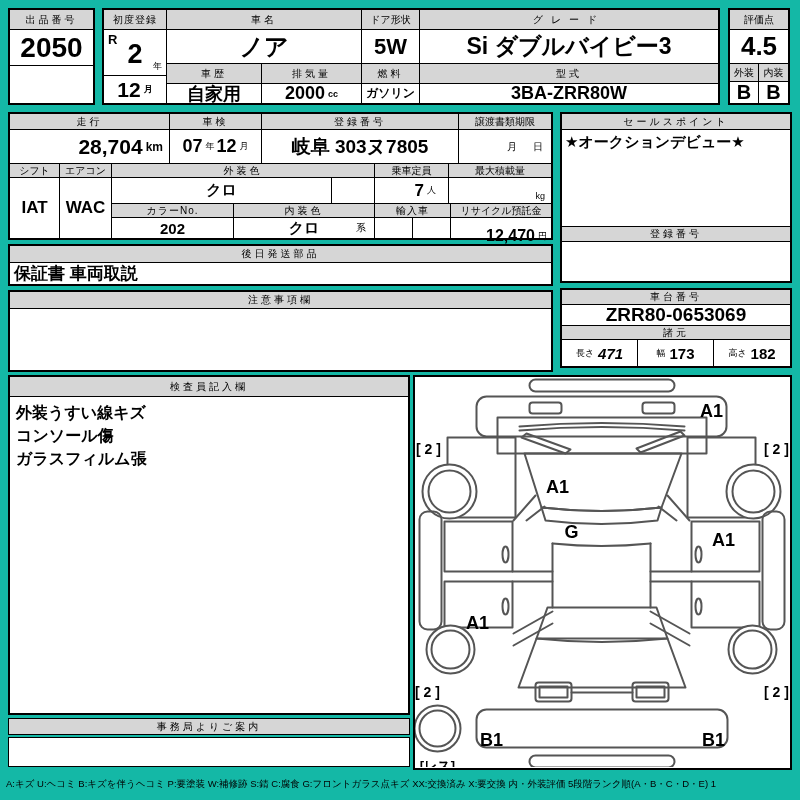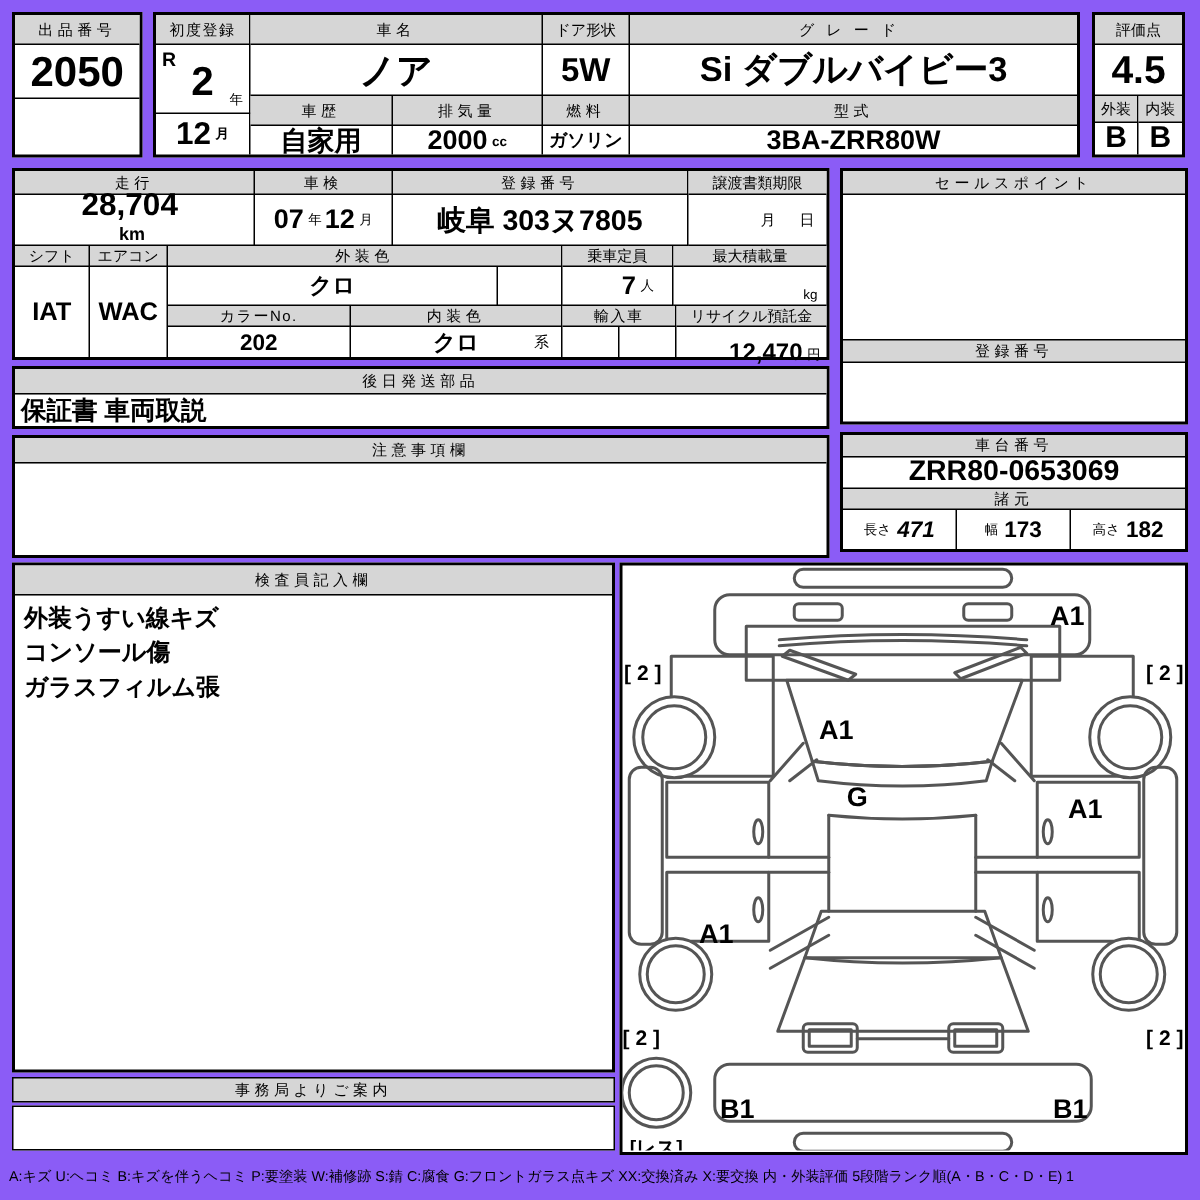--- a/index.html
+++ b/index.html
@@ -1,16 +1,16 @@
 <!DOCTYPE html>
 <html><head>
 <meta charset="utf-8">
 <style>
   html,body{margin:0;padding:0;background:#fff;}
-  #sheet{position:relative;width:800px;height:800px;background:#8b5cf6;
+  #sheet{position:relative;width:800px;height:800px;background:#14b8a6;
     font-family:"Liberation Sans","DejaVu Sans",sans-serif;color:#000;overflow:hidden;}
   .box{position:absolute;border:2px solid #000;box-sizing:border-box;background:#fff;}
   .cell{position:absolute;box-sizing:border-box;display:flex;align-items:center;justify-content:center;}
   .hdr{background:#d6d6d6;font-size:10px;letter-spacing:3px;font-weight:400;white-space:nowrap;overflow:hidden;}
   .tight{letter-spacing:1px;}
   .tight0{letter-spacing:0;}
   .bb{border-bottom:1.5px solid #000;}
   .br{border-right:1.5px solid #000;}
   .bt{border-top:1.5px solid #000;}
   .val{font-weight:700;}
@@ -74,21 +74,21 @@
     <div class="cell val br" style="left:0;top:72px;width:29px;height:21px;font-size:20px;">B</div>
     <div class="cell val" style="left:29px;top:72px;width:29px;height:21px;font-size:20px;">B</div>
   </div>
 
   <div class="box" style="left:8px;top:112px;width:545px;height:128px;">
     <div class="cell hdr br bb" style="left:0;top:0;width:160px;height:16px;">走行</div>
     <div class="cell hdr br bb" style="left:160px;top:0;width:92px;height:16px;">車検</div>
     <div class="cell hdr br bb" style="left:252px;top:0;width:197px;height:16px;">登録番号</div>
     <div class="cell hdr bb tight0" style="left:449px;top:0;width:92px;height:16px;">譲渡書類期限</div>
 
-    <div class="cell br bb right" style="left:0;top:16px;width:160px;height:34px;padding-right:6px;flex-direction:column;">
+    <div class="cell br bb right" style="left:0;top:16px;width:160px;height:34px;padding-right:6px;">
       <span style="font-size:21px;font-weight:700;">28,704</span>
       <span class="unit" style="font-size:12px;">km</span>
     </div>
     <div class="cell br bb" style="left:160px;top:16px;width:92px;height:34px;">
       <span style="font-size:18px;font-weight:700;">07</span>
       <span class="unit" style="font-weight:400;">年</span>
       <span style="font-size:18px;font-weight:700;margin-left:2px;">12</span>
       <span class="unit" style="font-weight:400;">月</span>
     </div>
     <div class="cell val br bb" style="left:252px;top:16px;width:197px;height:34px;font-size:19px;">岐阜 303ヌ7805</div>
@@ -139,20 +139,21 @@
     <div class="cell val left" style="left:0;top:17px;width:541px;height:21px;font-size:17px;padding-left:4px;">保証書 車両取説</div>
   </div>
 
   <div class="box" style="left:8px;top:290px;width:545px;height:82px;">
     <div class="cell hdr bb" style="left:0;top:0;width:541px;height:17px;">注意事項欄</div>
     <div class="cell left topalign" style="left:0;top:17px;width:541px;height:61px;font-size:13px;padding:2px 4px;"></div>
   </div>
 
   <div class="box" style="left:560px;top:112px;width:232px;height:171px;">
     <div class="cell hdr bb" style="left:0;top:0;width:228px;height:16px;">セールスポイント</div>
+    <div class="cell left topalign val" style="left:0;top:16px;width:228px;height:96px;font-size:15px;padding:3px;">★オークションデビュー★</div>
     <div class="cell hdr bb bt" style="left:0;top:112px;width:228px;height:16px;">登録番号</div>
   </div>
 
   <div class="box" style="left:560px;top:288px;width:232px;height:80px;">
     <div class="cell hdr bb" style="left:0;top:0;width:228px;height:15px;">車台番号</div>
     <div class="cell val bb" style="left:0;top:15px;width:228px;height:21px;font-size:19px;">ZRR80-0653069</div>
     <div class="cell hdr bb" style="left:0;top:36px;width:228px;height:14px;">諸元</div>
     <div class="cell br" style="left:0;top:50px;width:76px;height:26px;gap:4px;">
       <span style="font-size:9px;">長さ</span>
       <span style="font-size:15px;font-weight:700;font-style:italic;">471</span>

